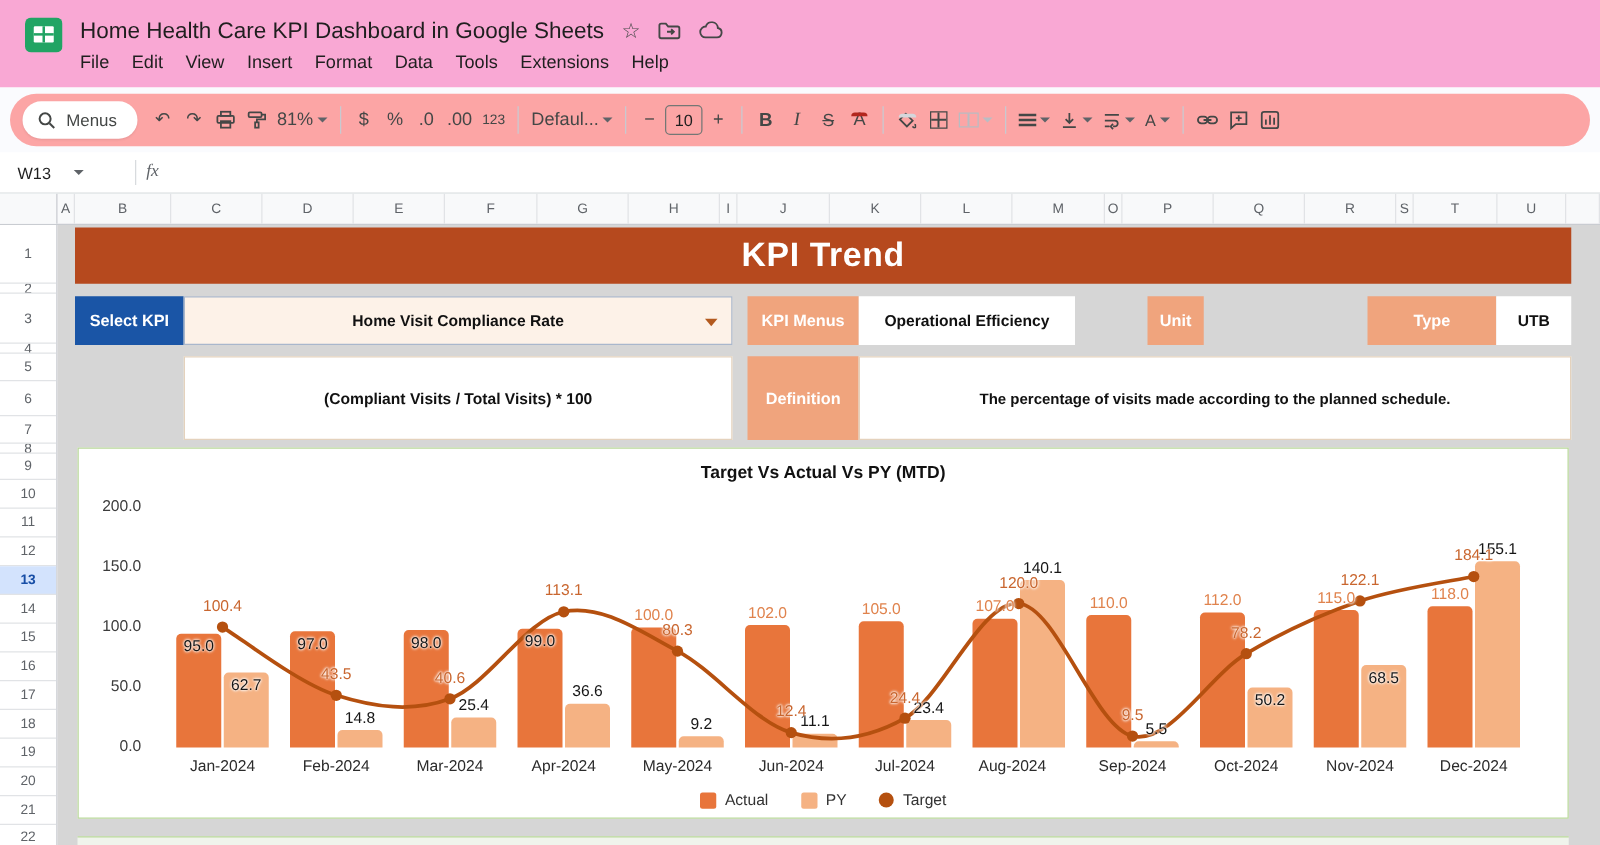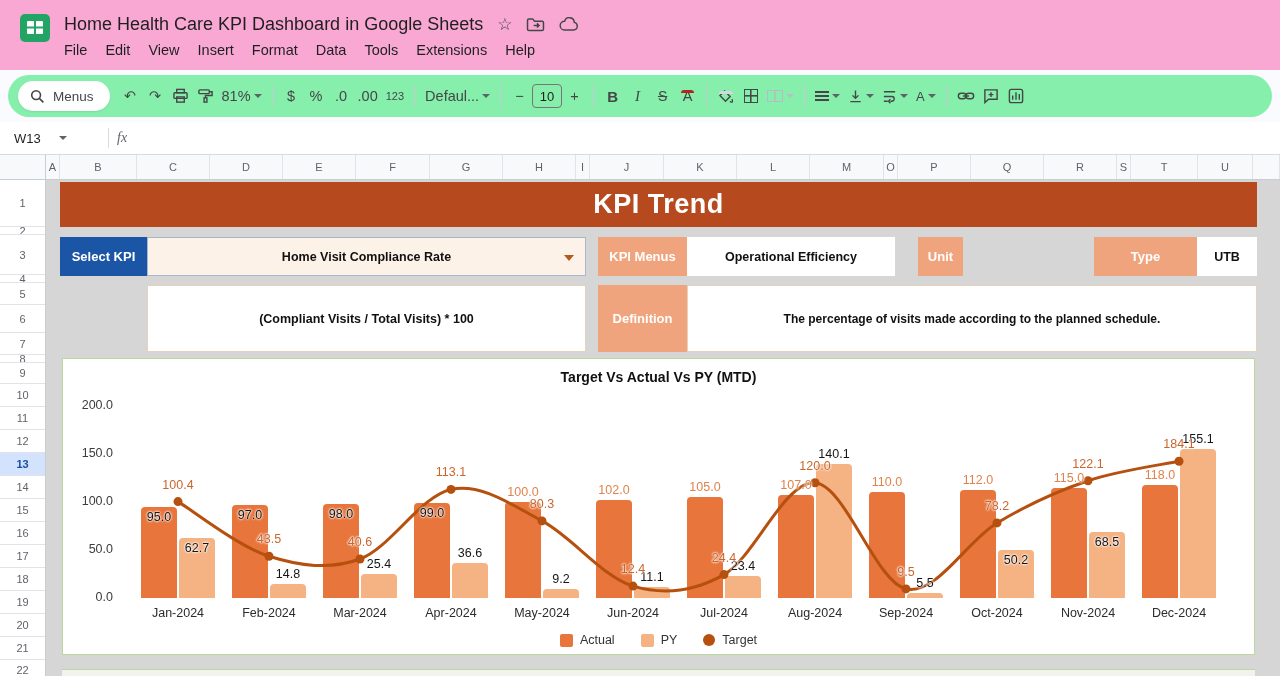--- a/index.html
+++ b/index.html
@@ -11,21 +11,21 @@
   .logo{margin-top:4px;}
   .title-block{margin-left:14px;}
   .title-row{display:flex;align-items:center;gap:14px;height:28px;}
   .doc-title{font-size:18px;color:#1f1f1f;}
   .t-ic{color:#444746;font-size:17px;line-height:1;display:flex;align-items:center;}
   .menubar{display:flex;gap:2px;margin-top:2px;margin-left:-8px;}
   .menu-item{font-size:14.5px;color:#1f1f1f;padding:2px 8px;border-radius:4px;cursor:default;}
 
   
   .toolbar-wrap{height:52px;padding:5px 8px;background:#FAFBFE;}
-  .toolbar{height:42px;background:#86efac;border-radius:21px;display:flex;align-items:center;padding:0 10px;}
+  .toolbar{height:42px;background:#fca5a5;border-radius:21px;display:flex;align-items:center;padding:0 10px;}
   .menus-pill{background:#fff;border-radius:18px;height:30px;display:flex;align-items:center;gap:8px;padding:0 16px 0 12px;margin-right:8px;box-shadow:0 1px 2px rgba(0,0,0,.08);}
   .menus-pill span{font-size:13.5px;color:#444746;}
   .tbtn{height:28px;min-width:25px;padding:0 4px;border-radius:4px;display:flex;align-items:center;justify-content:center;color:#444746;font-size:14.5px;gap:3px;}
   .tbtn b{font-size:15px;}
   .tbtn i{font-family:"Liberation Serif",serif;font-size:15px;}
   .tdiv{width:1px;height:22px;background:#c7cad1;margin:0 6px;flex:none;}
   .caret{width:0;height:0;border-left:4px solid transparent;border-right:4px solid transparent;border-top:4px solid #5f6368;display:inline-block;}
   .caret.lt{border-top-color:#b9bdc4;}
   .fontsize-box{border:1px solid #747775;border-radius:4px;width:30px;height:24px;display:flex;align-items:center;justify-content:center;font-size:13px;color:#1f1f1f;}
   .strike{text-decoration:line-through;font-size:14px;}
@@ -309,21 +309,21 @@
       <div class="canvas" id="canvas">
 
         <div class="blk banner" id="banner" style="left: 14px; width: 1197px; background: rgb(182, 73, 30);">KPI Trend</div>
 
         <div class="blk lbl-blue" id="selKpiLbl" style="left: 14px; top: 57px; width: 87px; height: 39px; background: rgb(26, 85, 166);">Select KPI</div>
         <div class="blk dropdown" id="kpiDropdown" style="left: 101px; top: 57px; width: 439px; height: 39px; background: rgb(253, 242, 232);">
           <span>Home Visit Compliance Rate</span>
           <span class="dd-arrow"></span>
         </div>
         <div class="blk lbl-salmon salmon" style="left: 552px; top: 57px; width: 89px; height: 39px; background: rgb(240, 164, 125);">KPI Menus</div>
-        <div class="blk cell-white" style="left:641px;top:57px;width:208px;height:39px;">Operational Efficiency</div>
+        <div class="blk cell-white" style="left:641px;top:57px;width:173px;height:39px;">Operational Efficiency</div>
         <div class="blk lbl-salmon salmon" style="left: 872px; top: 57px; width: 45px; height: 39px; background: rgb(240, 164, 125);">Unit</div>
         <div class="blk lbl-salmon salmon" style="left: 1048px; top: 57px; width: 103px; height: 39px; background: rgb(240, 164, 125);">Type</div>
         <div class="blk cell-white" style="left:1151px;top:57px;width:60px;height:39px;">UTB</div>
 
         <div class="blk cell-white tan-border" style="left:101px;top:105px;width:439px;height:67px;">(Compliant Visits / Total Visits) * 100</div>
         <div class="blk lbl-salmon salmon" style="left: 552px; top: 105px; width: 89px; height: 67px; background: rgb(240, 164, 125);">Definition</div>
         <div class="blk cell-white tan-border" style="left:641px;top:105px;width:570px;height:67px;font-size:12px;">The percentage of visits made according to the planned schedule.</div>
 
         <div id="chart">
             <div class="c-title">Target Vs Actual Vs PY (MTD)</div>
@@ -348,21 +348,21 @@
             <div class="bar" style="left: 480px; top: 230.168px; width: 36px; height: 8.832px; background: rgb(245, 178, 131);"></div>
             <div class="xlab" style="left: 434px;">May-2024</div>
             <div class="bar" style="left: 533px; top: 141.08px; width: 36px; height: 97.92px; background: rgb(232, 117, 59);"></div>
             <div class="bar" style="left: 571px; top: 228.344px; width: 36px; height: 10.656px; background: rgb(245, 178, 131);"></div>
             <div class="xlab" style="left: 525px;">Jun-2024</div>
             <div class="bar" style="left: 624px; top: 138.2px; width: 36px; height: 100.8px; background: rgb(232, 117, 59);"></div>
             <div class="bar" style="left: 662px; top: 216.536px; width: 36px; height: 22.464px; background: rgb(245, 178, 131);"></div>
             <div class="xlab" style="left: 616px;">Jul-2024</div>
             <div class="bar" style="left: 715px; top: 136.28px; width: 36px; height: 102.72px; background: rgb(232, 117, 59);"></div>
             <div class="bar" style="left: 753px; top: 104.504px; width: 36px; height: 134.496px; background: rgb(245, 178, 131);"></div>
-            <div class="xlab" style="left: 707px;">Aug-2024</div>
+            <div class="xlab" style="left: 684px; text-align: right;">Aug-2024</div>
             <div class="bar" style="left: 806px; top: 133.4px; width: 36px; height: 105.6px; background: rgb(232, 117, 59);"></div>
             <div class="bar" style="left: 844px; top: 233.72px; width: 36px; height: 5.28px; background: rgb(245, 178, 131);"></div>
             <div class="xlab" style="left: 798px;">Sep-2024</div>
             <div class="bar" style="left: 897px; top: 131.48px; width: 36px; height: 107.52px; background: rgb(232, 117, 59);"></div>
             <div class="bar" style="left: 935px; top: 190.808px; width: 36px; height: 48.192px; background: rgb(245, 178, 131);"></div>
             <div class="xlab" style="left: 889px;">Oct-2024</div>
             <div class="bar" style="left: 988px; top: 128.6px; width: 36px; height: 110.4px; background: rgb(232, 117, 59);"></div>
             <div class="bar" style="left: 1026px; top: 173.24px; width: 36px; height: 65.76px; background: rgb(245, 178, 131);"></div>
             <div class="xlab" style="left: 980px;">Nov-2024</div>
             <div class="bar" style="left: 1079px; top: 125.72px; width: 36px; height: 113.28px; background: rgb(232, 117, 59);"></div>

